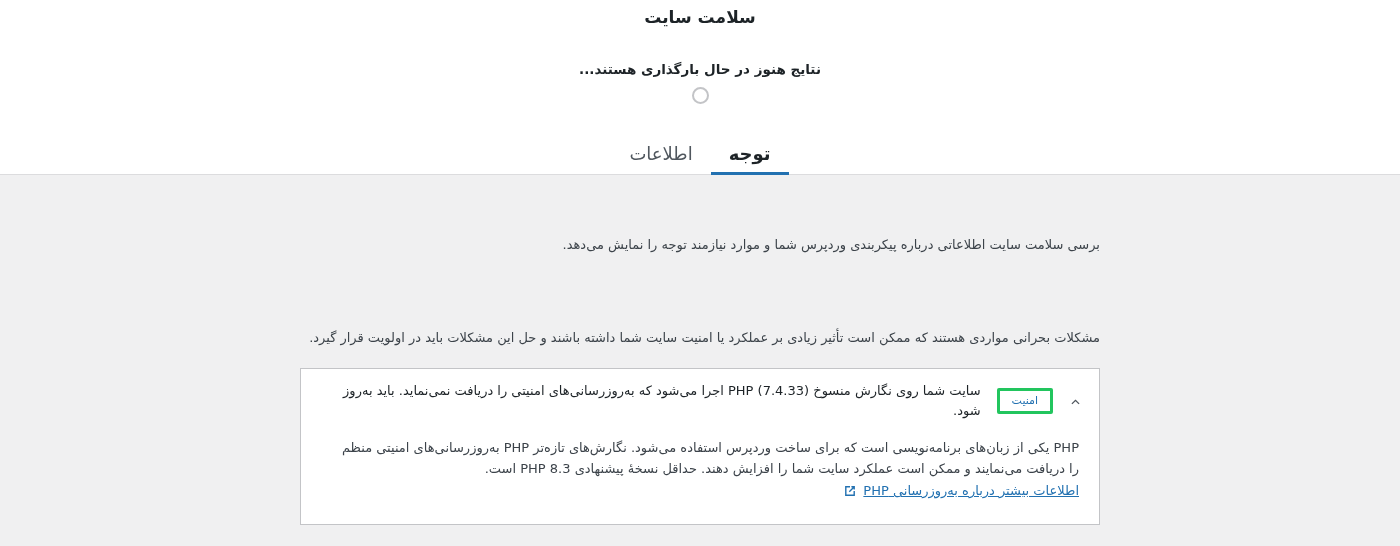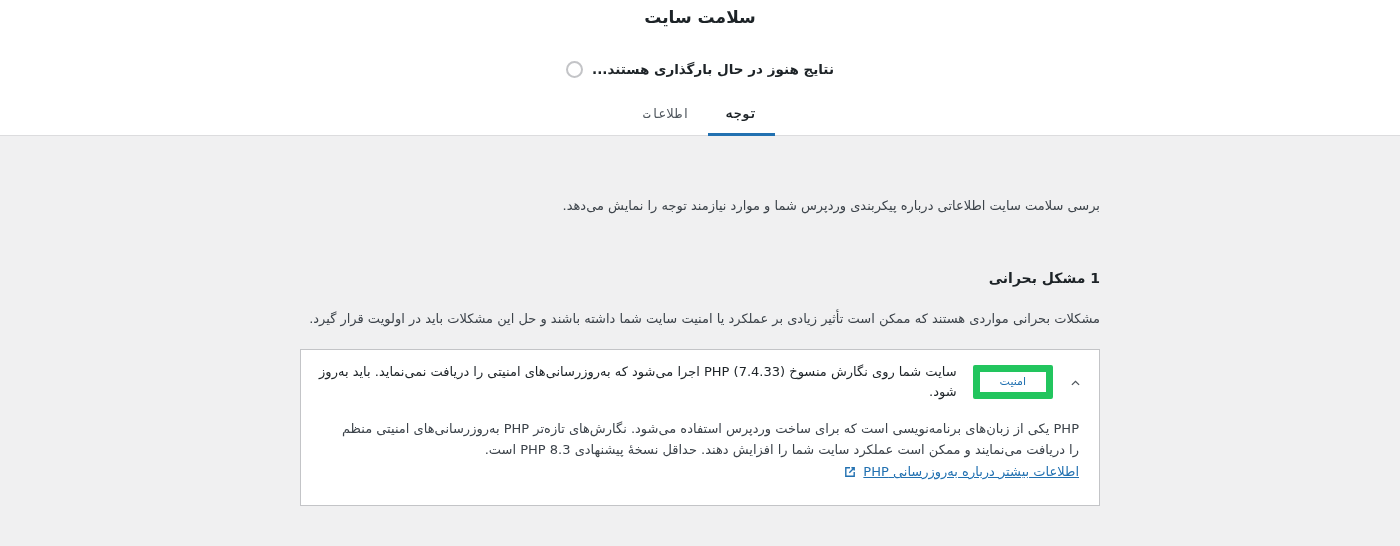--- a/index.html
+++ b/index.html
@@ -12,36 +12,37 @@
     background: #f0f0f1;
     font-family: "DejaVu Sans", "Liberation Sans", sans-serif;
     color: #3c434a;
     direction: rtl;
     overflow: hidden;
   }
 
   
   .header-zone {
     background: #ffffff;
-    height: 136px;
+    height: 175px;
     box-sizing: border-box;
     position: relative;
   }
   .page-title {
     text-align: center;
     font-size: 17px;
     font-weight: bold;
     color: #1d2327;
     margin: 0;
     padding-top: 6px;
     line-height: 22px;
     letter-spacing: 0;
   }
   .loading-row {
     display: flex;
+    flex-direction: column;
     align-items: center;
     justify-content: center;
     gap: 9px;
     margin-top: 32px;
   }
   .spinner-ring {
     width: 17px;
     height: 17px;
     border: 2px solid #c3c4c7;
     border-radius: 50%;
@@ -63,29 +64,28 @@
     left: 0;
     right: 0;
     display: flex;
     flex-direction: row;
     justify-content: center;
     align-items: flex-end;
     border-bottom: 1px solid #dcdcde;
     height: 34px;
   }
   .tab {
-    font-size: 13px;
+    font-size: 18px;
     color: #50575e;
     padding: 0 18px 10px 18px;
     line-height: 16px;
     border-bottom: 3px solid transparent;
     cursor: pointer;
     white-space: nowrap;
     margin-bottom: -1px;
-    font-family: Liberation Mono, monospace;
   }
   .tab.active {
     color: #1d2327;
     font-weight: bold;
     border-bottom-color: #2271b1;
   }
 
   
   .content {
     padding-top: 34px;
@@ -132,26 +132,26 @@
   .accordion-title {
     flex: 1 1 auto;
     font-size: 13px;
     color: #1d2327;
     line-height: 20px;
     text-align: right;
     padding-right: 4px;
   }
   .badge {
     flex: none;
-    border: 7px solid #22c55e;
+    border: 3px solid #22c55e;
     color: #2271b1;
     background: #ffffff;
     font-size: 11px;
     line-height: 14px;
-    padding: 3px 20px;
+    padding: 3px 12px;
     border-radius: 2px;
     white-space: nowrap;
   }
   .chevron {
     flex: none;
     width: 20px;
     height: 20px;
     display: flex;
     align-items: center;
     justify-content: center;
@@ -212,21 +212,20 @@
 <div class="content">
   <div class="inner">
 
 
     <div class="spacer-a"></div>
 
     <p class="section-desc">برسی سلامت سایت اطلاعاتی درباره پیکربندی وردپرس شما و موارد نیازمند توجه را نمایش می‌دهد.</p>
 
     <div class="spacer-b"></div>
 
-    <h3 class="section-title">1 مشکل بحرانی</h3>
 
     <div class="spacer-c"></div>
 
     <p class="section-desc">مشکلات بحرانی مواردی هستند که ممکن است تأثیر زیادی بر عملکرد یا امنیت سایت شما داشته باشند و حل این مشکلات باید در اولویت قرار گیرد.</p>
 
     <div class="spacer-d"></div>
 
     <div class="accordion">
 
       <div class="accordion-header">

